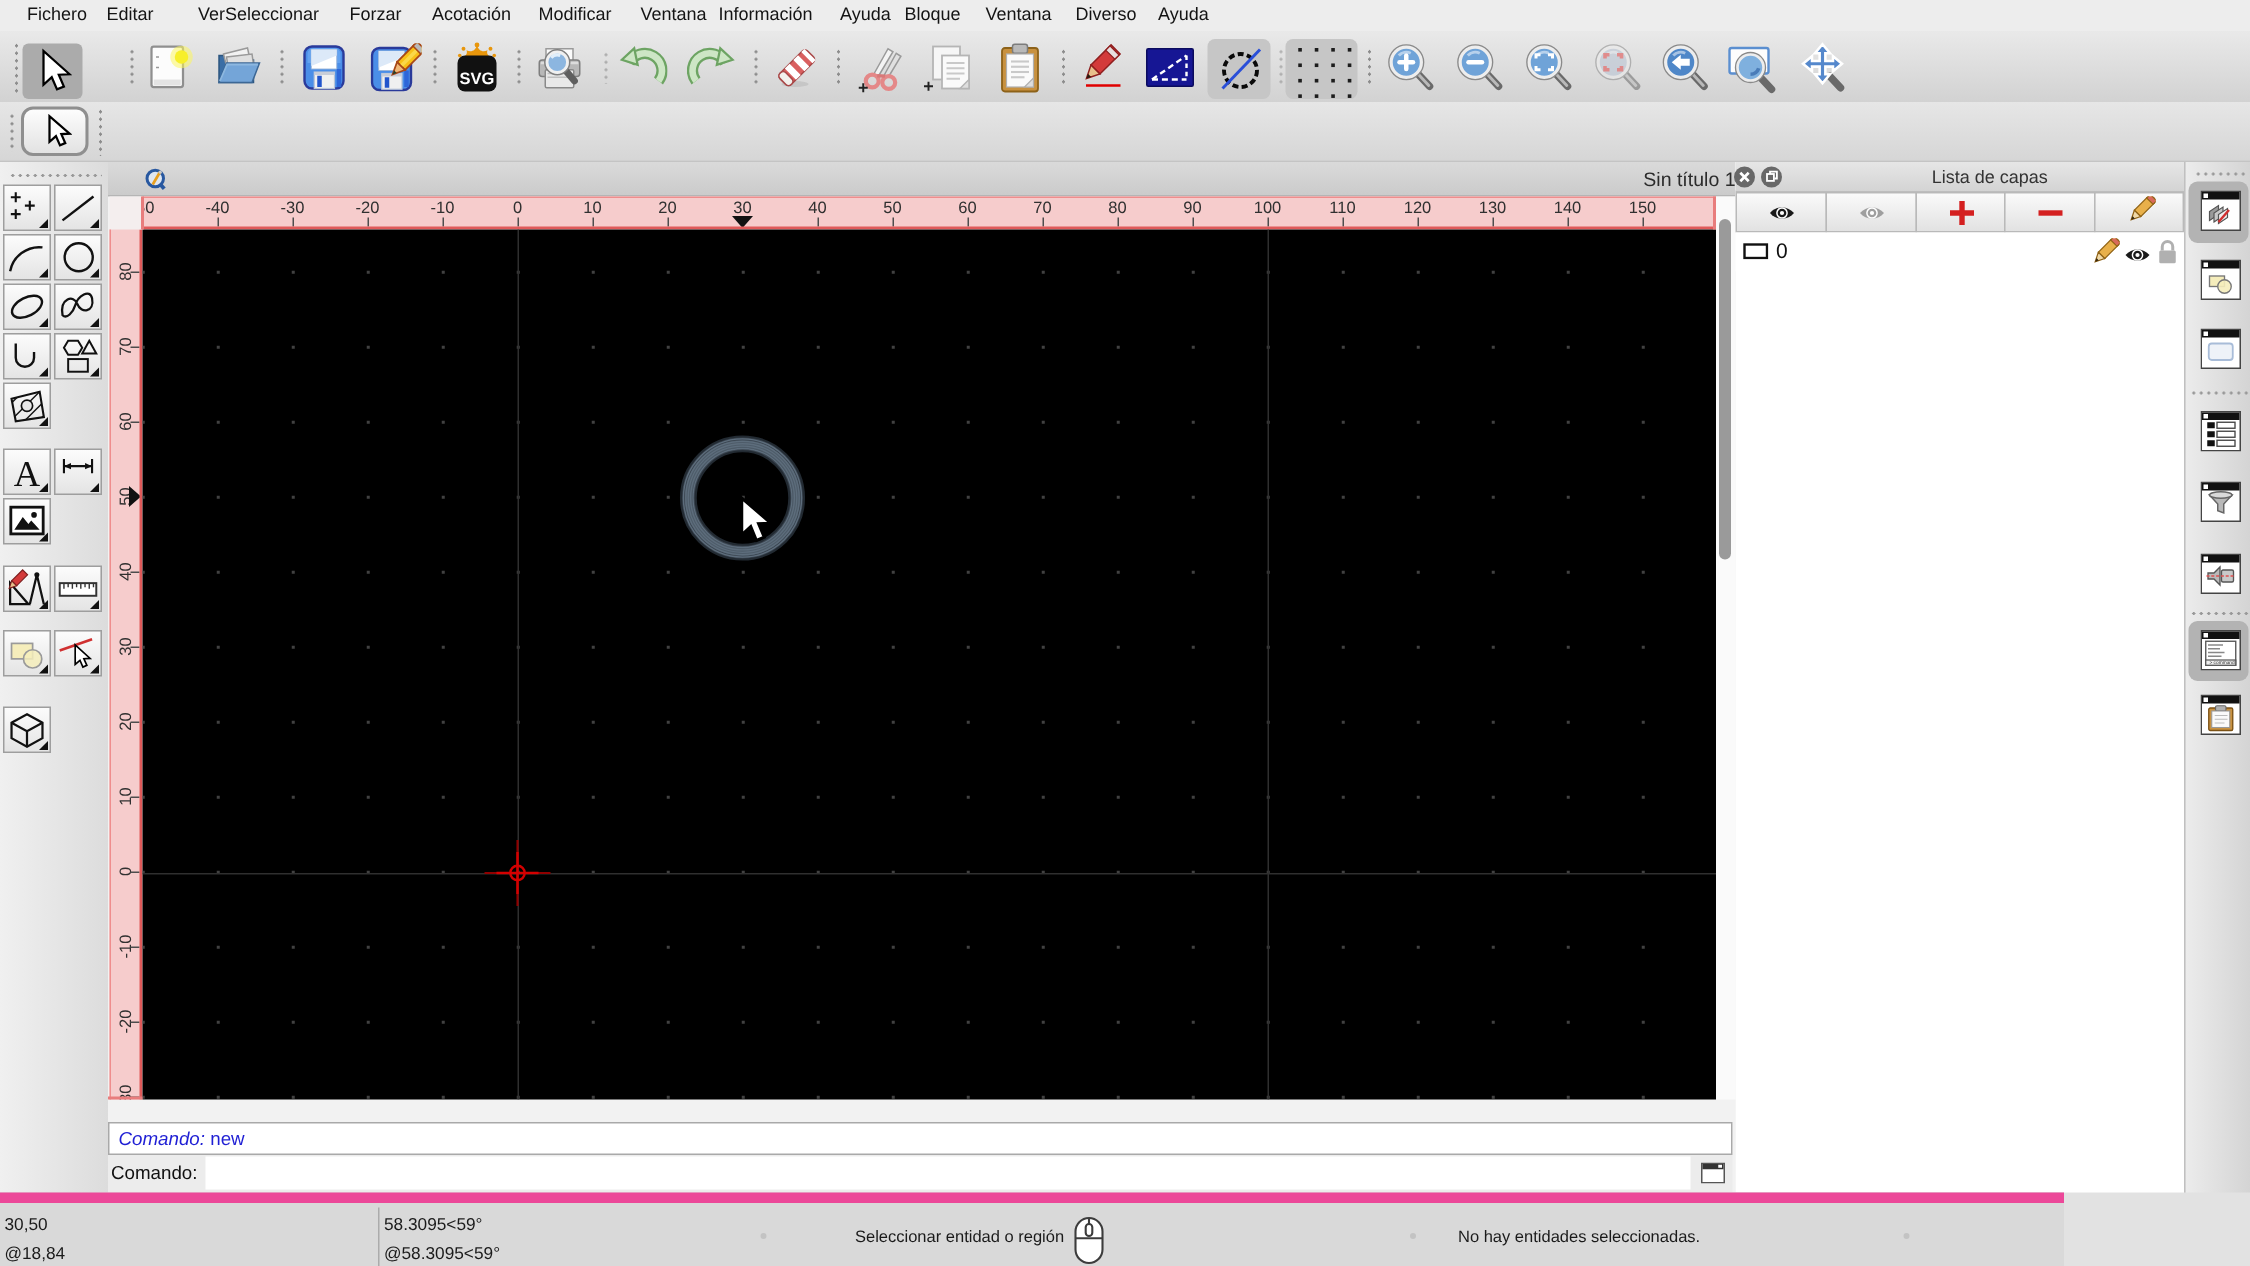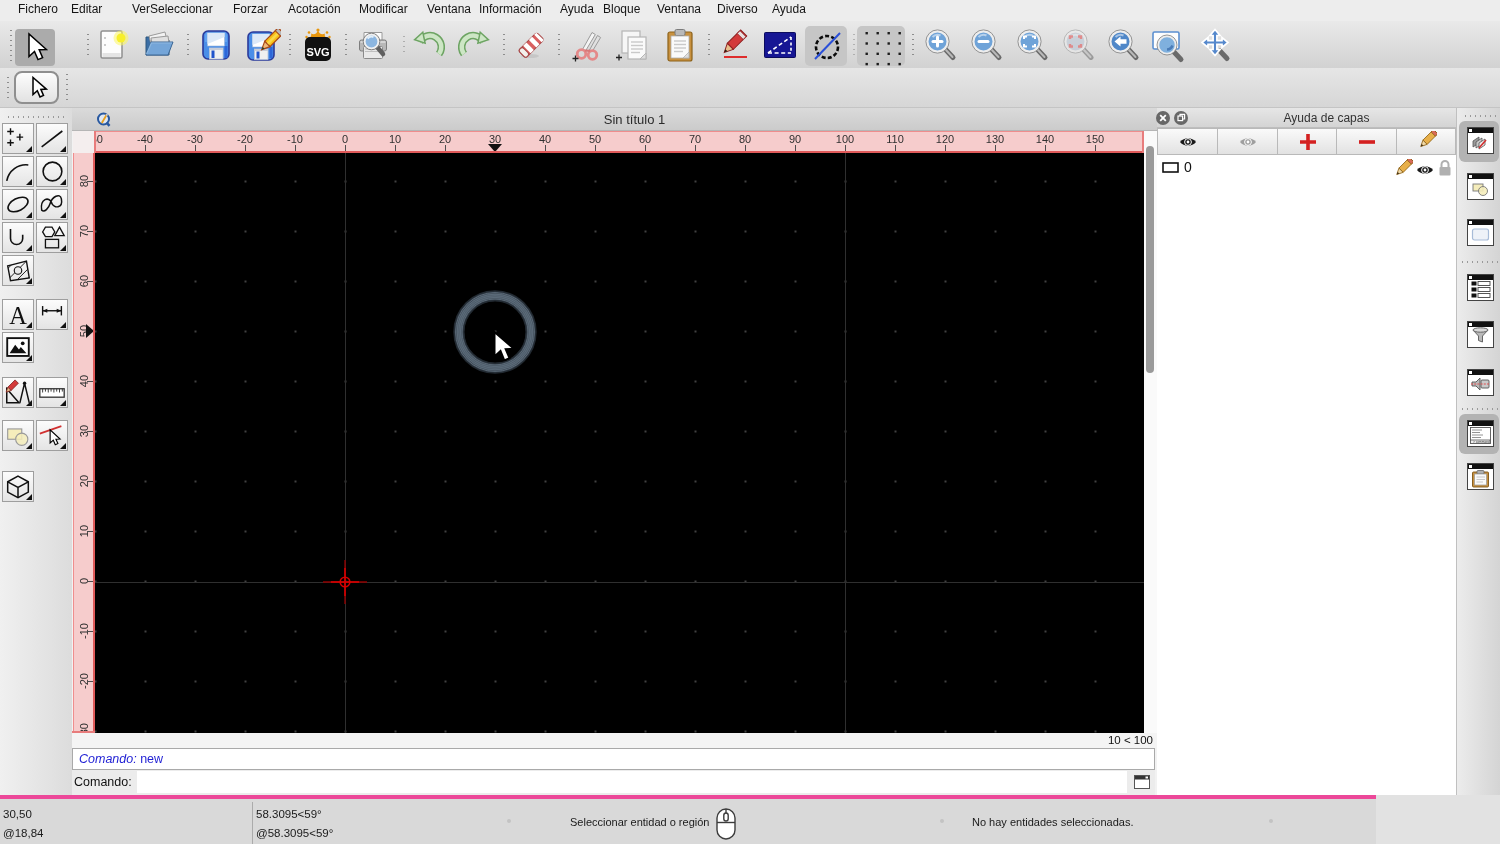--- a/index.html
+++ b/index.html
@@ -27,21 +27,21 @@
   .palbtn { position:absolute; width:33px; height:31px; background:linear-gradient(#fcfcfc,#e4e4e4);
     border:1px solid #9e9e9e; }
   .palbtn svg { position:absolute; left:0; top:0; }
   .subtri { position:absolute; right:1px; bottom:1px; width:0; height:0;
     border-left:6px solid transparent; border-bottom:6px solid #111; }
 
   
   #dwin { position:absolute; left:72px; top:108px; width:1085px; height:687px; background:#f2f2f2; }
   #dtitle { position:absolute; left:0; top:0; width:1085px; height:23px;
     background:linear-gradient(#dadada,#cbcbcb); border-bottom:1px solid #b5b5b5; }
-  #dtitle .t { position:absolute; left:40px; right:0; top:4px; text-align:center; font-size:13px; color:#2b2b2b; }
+  #dtitle .t { position:absolute; left:40px; right:0; top:4px; text-align:right; font-size:13px; color:#2b2b2b; }
   
   #hruler { position:absolute; left:23px; top:23px; width:1049px; height:22px; background:#f6cccc;
     border-top:1px solid #ef8d8d; overflow:hidden; }
   #hruler .num { position:absolute; top:1px; font-size:11px; color:#303030; transform:translateX(-50%); }
   #hruler .tick { position:absolute; bottom:2px; width:1px; height:6px; background:#4d4d4d; }
   #hruler .bline { position:absolute; left:0; bottom:0; width:100%; height:2px; background:#e05a5a; }
   #vruler { position:absolute; left:1px; top:45px; width:22px; height:580px; background:#f6cccc;
     border-left:1px solid #ef8d8d; overflow:hidden; }
   #vruler .num { position:absolute; left:2px; font-size:11px; color:#303030; transform:rotate(-90deg); transform-origin:center; }
   #vruler .tick { position:absolute; right:2px; height:1px; width:6px; background:#4d4d4d; }
@@ -68,21 +68,21 @@
     background:linear-gradient(#e6e6e6,#d4d4d4); border-bottom:1px solid #bdbdbd; }
   #rptitle .t { position:absolute; left:40px; right:0; top:3px; text-align:center; font-size:12px; color:#333; }
   .rpbtn { position:absolute; top:20px; height:27px; background:linear-gradient(#fafafa,#e2e2e2);
     border:1px solid #b9b9b9; }
 
   
   #rdock { position:absolute; left:1456px; top:108px; width:44px; height:687px;
     background:linear-gradient(90deg,#ececec,#d4d4d4); border-left:1px solid #c0c0c0; }
 
   
-  #statusbar { position:absolute; left:0; top:795px; width:1376px; height:49px; background:#d9d9d9; border-top:4px solid #ec4899; }
+  #statusbar { position:absolute; left:0; top:795px; width:1376px; height:49px; background:#d9d9d9; border-top:7px solid #ec4899; }
   #statusbar .s { position:absolute; font-size:11.5px; color:#1a1a1a; }
   .dotsep { position:absolute; width:4px; height:4px; border-radius:2px; background:#c3c3c3; }
 </style>
 </head>
 <body>
 <div id="app">
 
   <div id="menubar">
     <span style="left:18px">Fichero</span>
     <span style="left:71px">Editar</span>
@@ -621,40 +621,37 @@
 <path d="M2.5,2 L2.5,26.5 L8.5,21 L12.3,30.3 L17.5,28.1 L13.7,19.1 L21.8,18.8 Z" fill="#fff" stroke="#000" stroke-width="2"></path>
 </svg>
       </div>
     <div id="vsb">
         <div class="thumb"></div>
       </div>
 
 <div style="position:absolute; left:22px; top:23px; width:2px; height:22px; background:#e87c7c;"></div>
 <div style="position:absolute; left:1070px; top:23px; width:2px; height:22px; background:#e87c7c;"></div>
 <div style="position:absolute; left:0px; top:623px; width:23px; height:2px; background:#e87c7c;"></div>
-<div id="istrip">
-        <div class="z">10 &lt; 100</div>
-      </div>
     <div id="hist">
         <div class="c"><i>Comando:</i> new</div>
       </div>
     <div id="cmdrow">
       <div class="lbl">Comando:</div>
       <div class="inp"></div>
         <svg style="position:absolute; right:5px; top:5px;" width="16" height="14" viewBox="0 0 16 14">
 <rect x="0.5" y="0.5" width="15" height="13" fill="#fff" stroke="#555" stroke-width="1"></rect>
 <rect x="1" y="1" width="14" height="3.5" fill="#333"></rect>
 <rect x="11.5" y="1.5" width="2.5" height="2" fill="#fff"></rect>
         </svg>
     </div>
   </div>
 
   <div id="rpanel">
     <div id="rptitle">
-        <div class="t">Ayuda de capas</div>
+        <div class="t">Lista de capas</div>
         <svg style="position:absolute; left:-1px; top:0;" width="40" height="20" viewBox="0 0 40 20">
 <circle cx="7" cy="10" r="7" fill="#686868"></circle>
 <path d="M4.2,7.2 L9.8,12.8 M9.8,7.2 L4.2,12.8" stroke="#fff" stroke-width="1.8"></path>
 <circle cx="25" cy="10" r="7" fill="#686868"></circle>
 <rect x="22" y="8" width="4.6" height="4.6" fill="none" stroke="#fff" stroke-width="1.2"></rect>
 <path d="M24,8 v-1.6 h4.6 v4.6 h-1.6" fill="none" stroke="#fff" stroke-width="1.2"></path>
         </svg>
       </div>
     <div class="rpbtn" style="left:0px; width:61px;"><svg width="20" height="16" viewBox="0 0 20 16" style="margin:5px 0 0 20px">
           <g>

